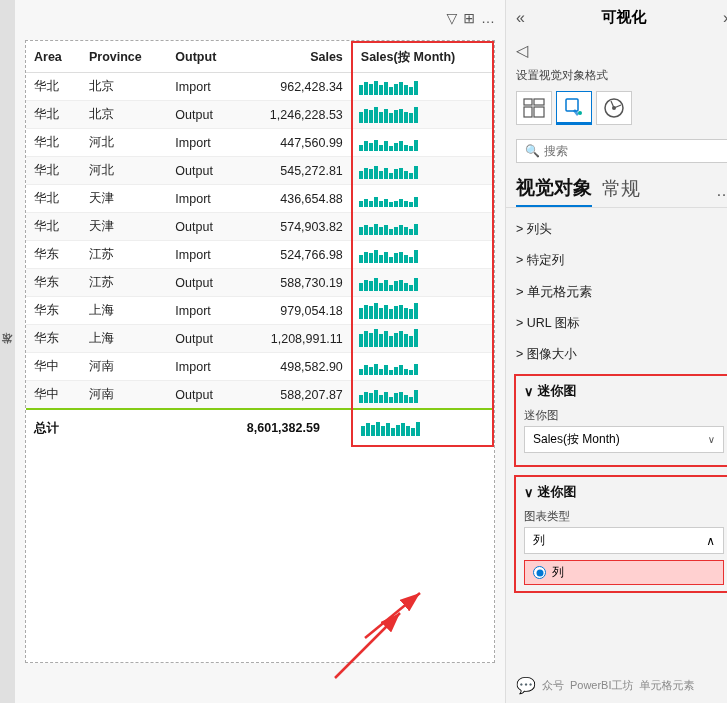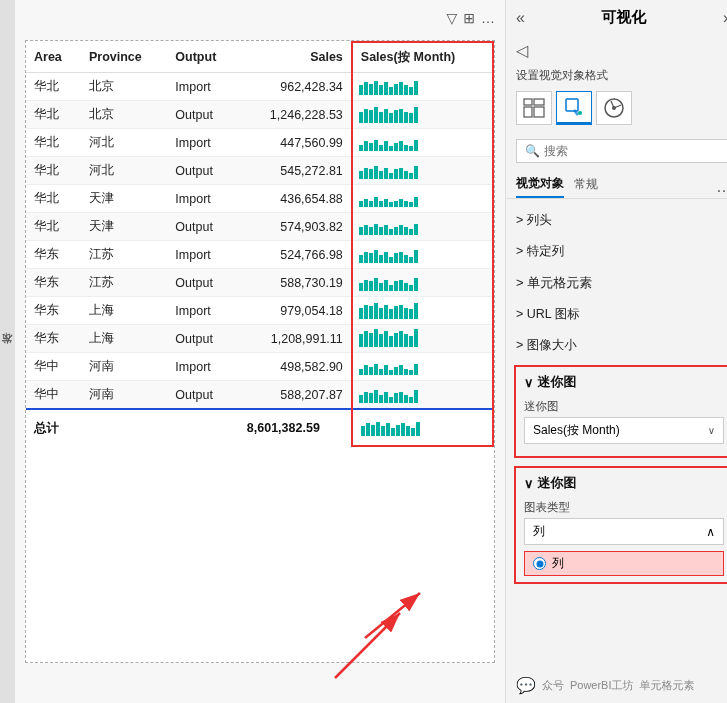--- a/index.html
+++ b/index.html
@@ -91,21 +91,21 @@
     }
 
     tbody td.sparkline-col {
       border-left: 2px solid #e83030;
       border-right: 2px solid #e83030;
       padding: 2px 6px;
     }
 
     tfoot tr {
       background: #fff;
-      border-top: 2px solid #1d4ed8;
+      border-top: 2px solid #84cc16;
     }
 
     tfoot td {
       padding: 6px 8px;
       font-weight: 700;
       color: #111;
     }
 
     tfoot td.sparkline-col {
       border-left: 2px solid #e83030;
@@ -208,21 +208,21 @@
     .tab-row {
       display: flex;
       align-items: center;
       padding: 6px 10px 0 10px;
       gap: 10px;
       border-bottom: 1px solid #ddd;
       margin-bottom: 6px;
     }
 
     .tab-item {
-      font-size: 12px;
+      font-size: 19px;
       color: #555;
       padding-bottom: 4px;
       cursor: pointer;
     }
 
     .tab-item.active {
       color: #111;
       font-weight: 600;
       border-bottom: 2px solid #0078d4;
     }

